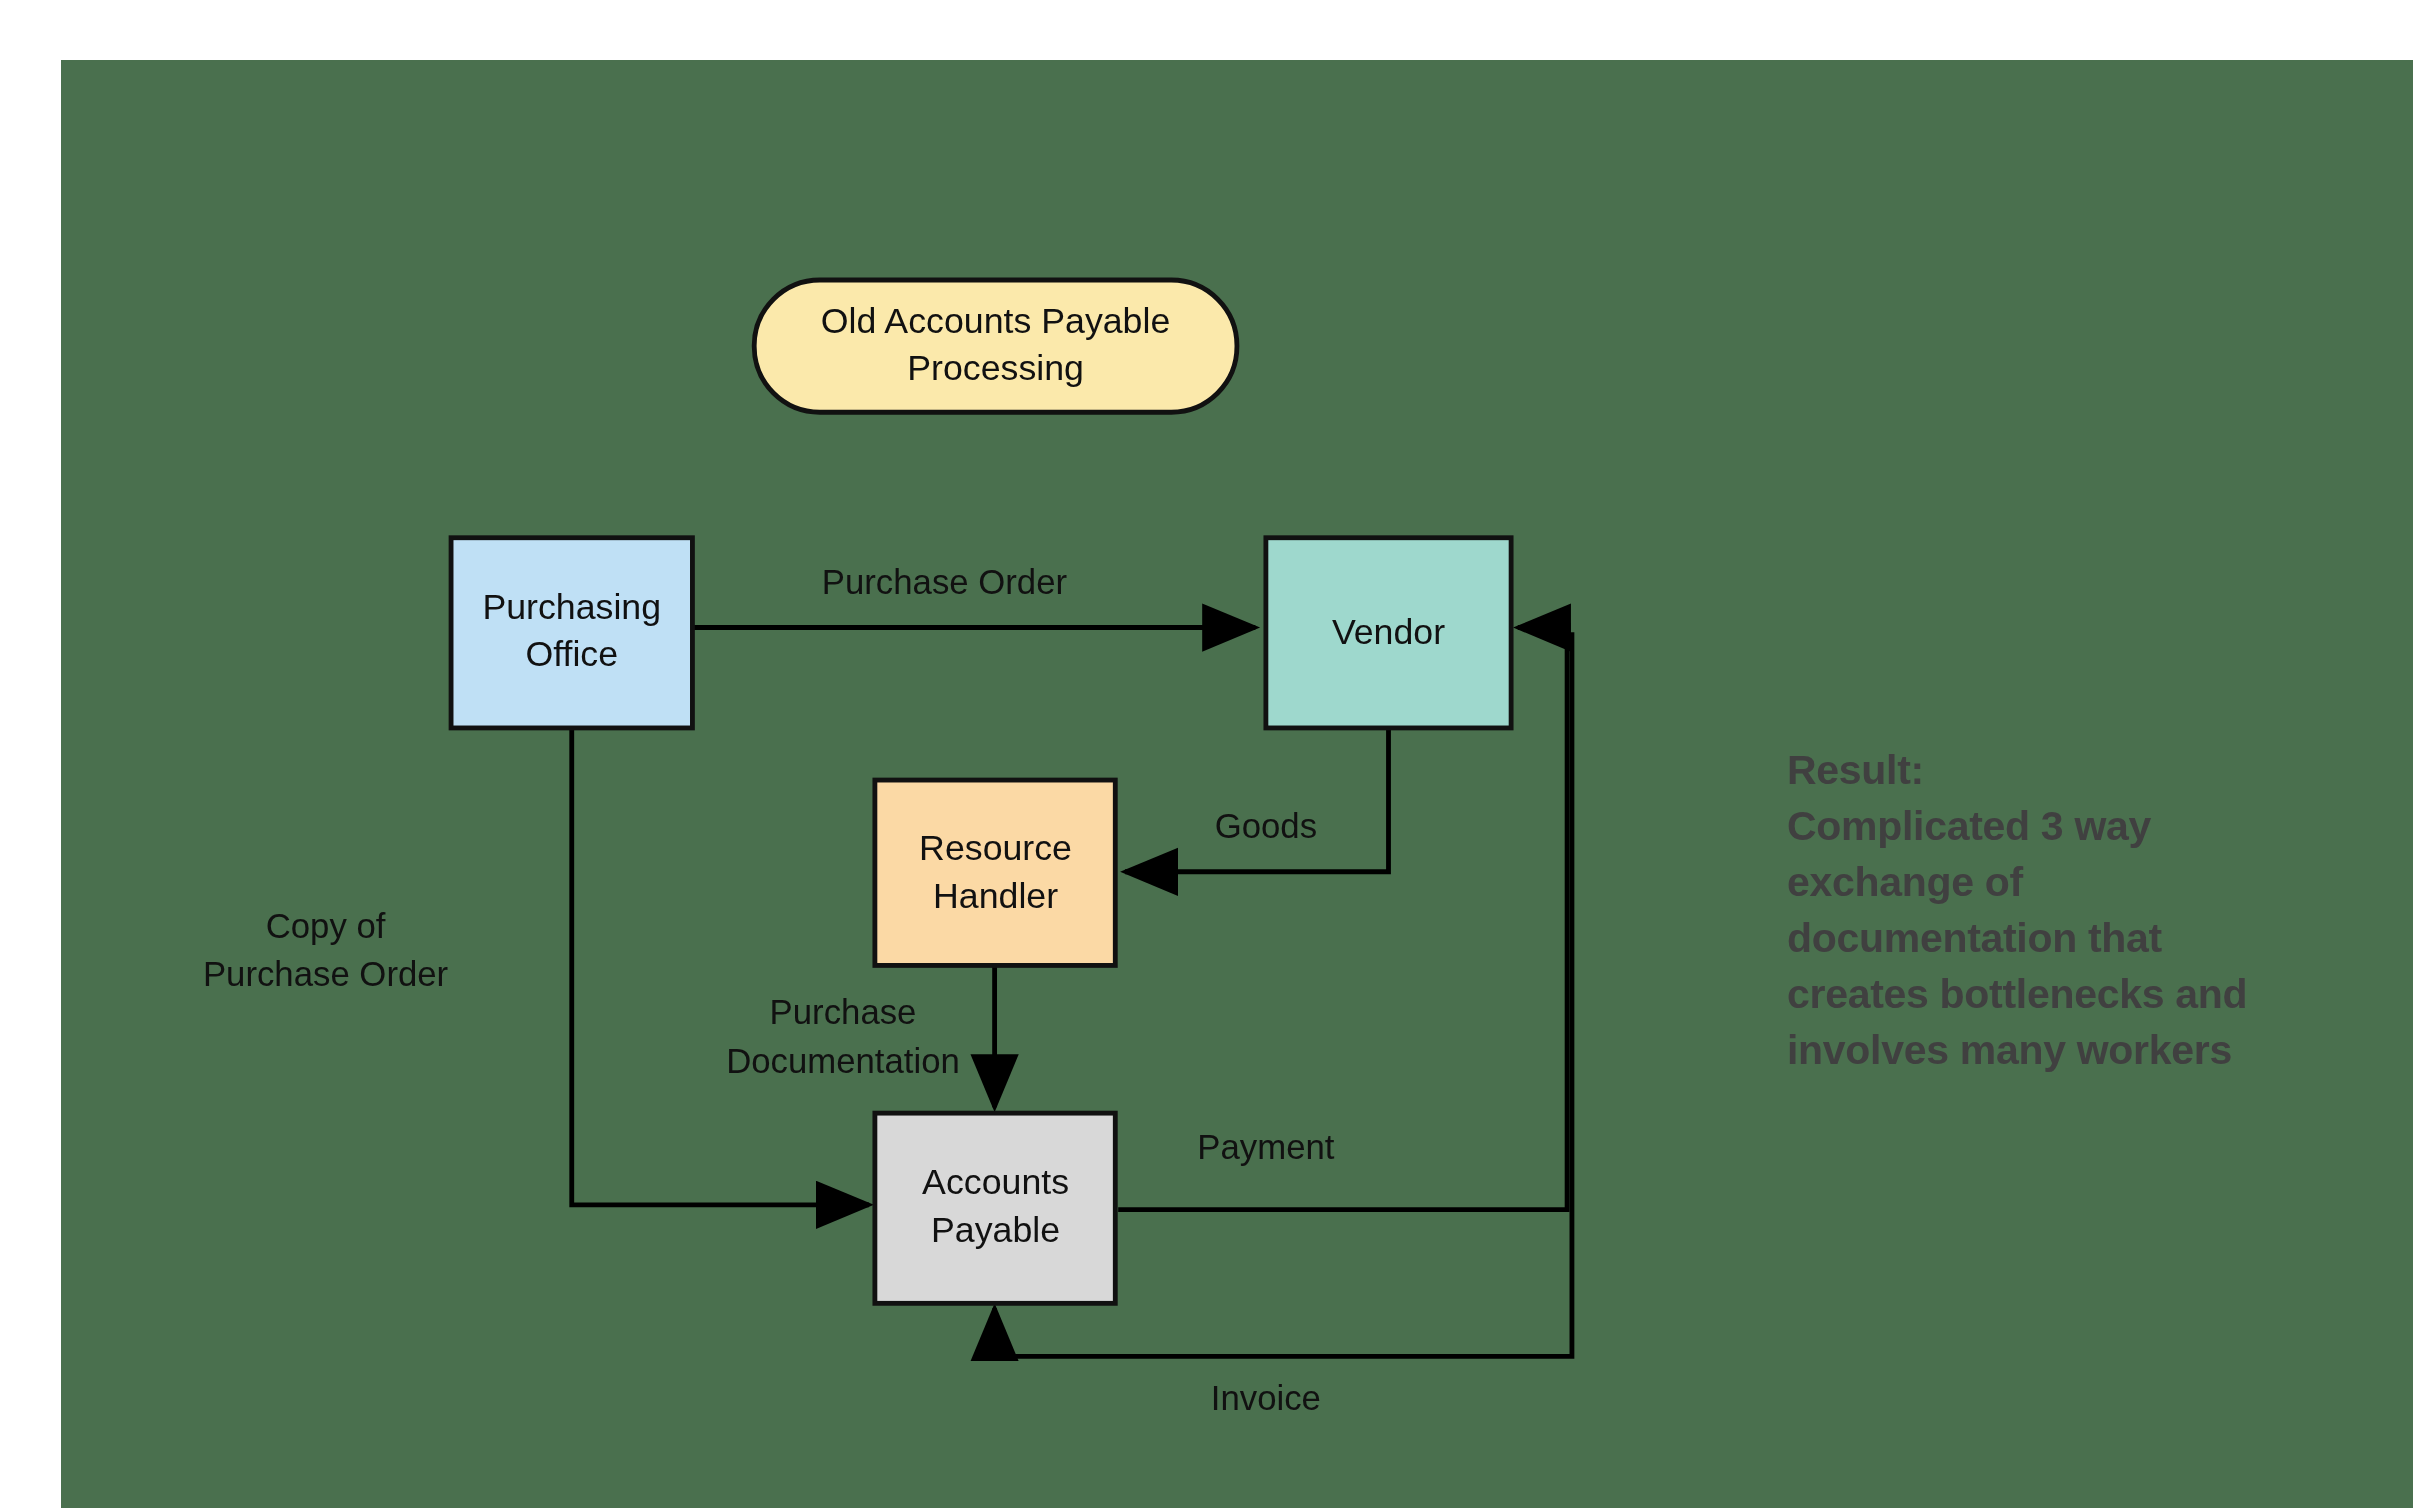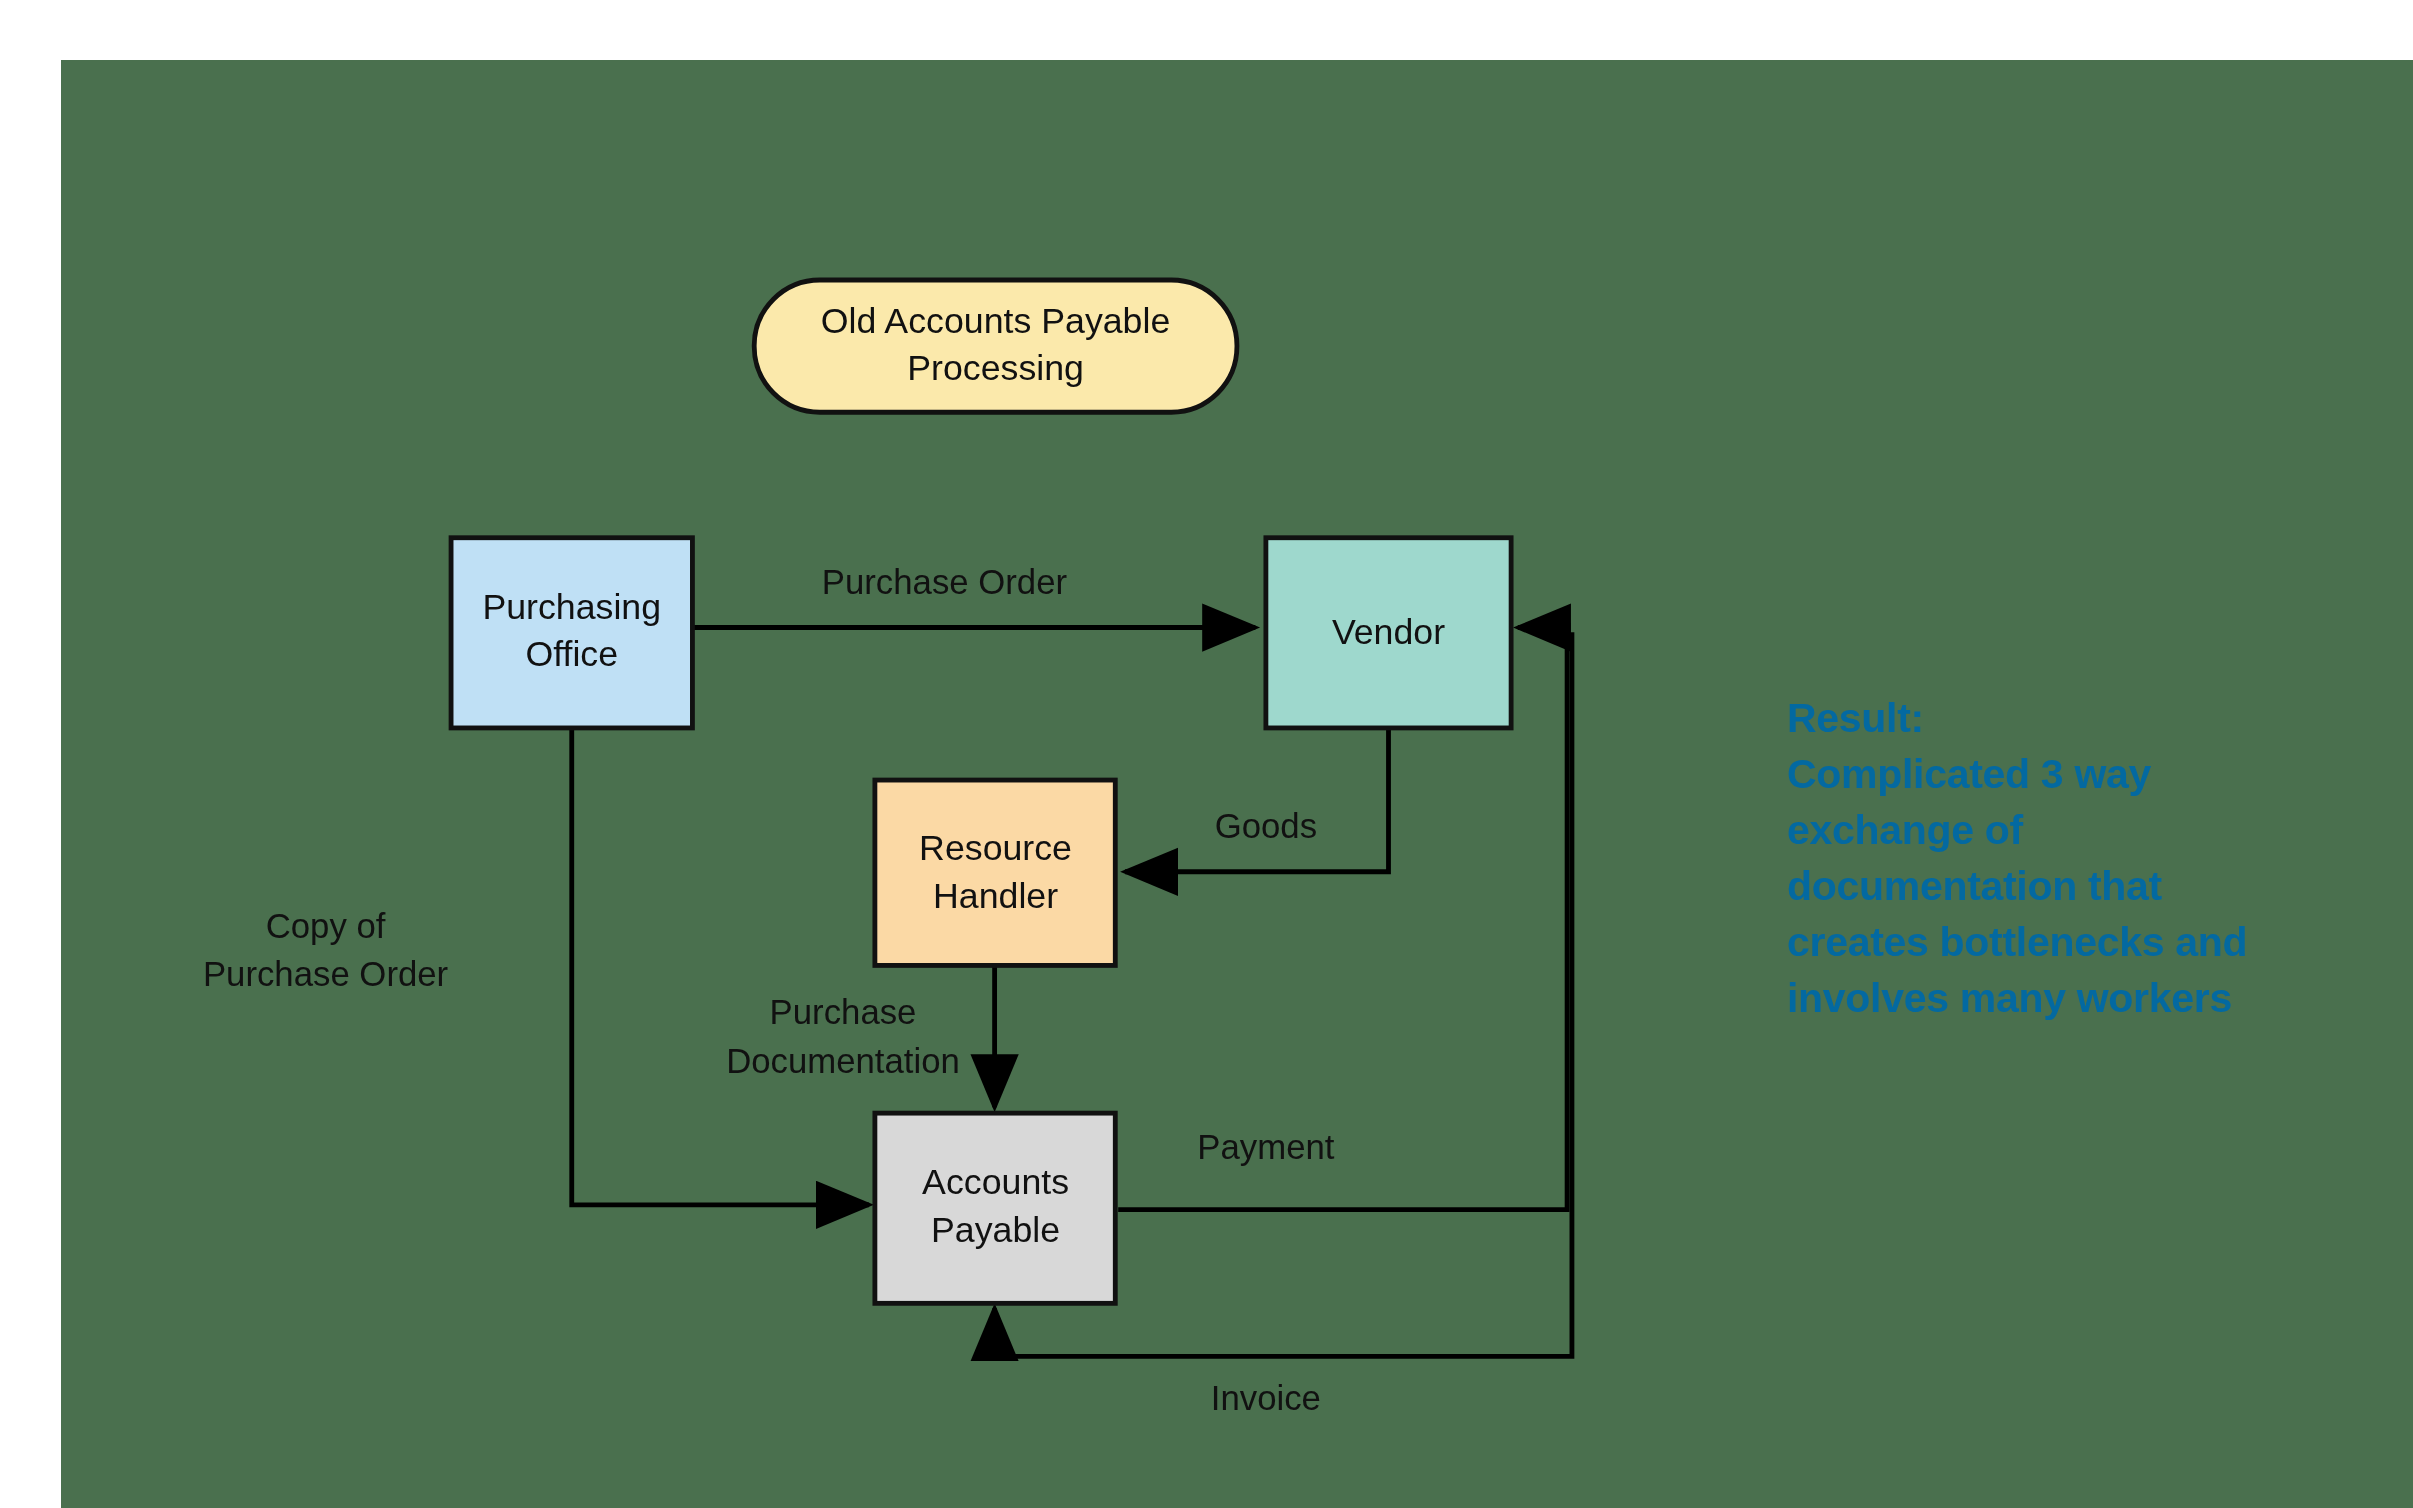--- a/index.html
+++ b/index.html
@@ -33,27 +33,27 @@
   .node-label,
   .edge-label {
     font-family: "Liberation Sans", sans-serif;
     fill: #111111;
   }
   .node-label { font-size: 37px; }
   .edge-label { font-size: 36px; }
   .result-text {
     position: absolute;
     left: 1787px;
-    top: 690px;
+    top: 742px;
     width: 579px;
     font-family: "Liberation Sans", sans-serif;
     font-weight: bold;
     font-size: 41px;
     line-height: 56px;
-    color: #0369a1;
+    color: #404040;
     letter-spacing: -0.3px;
     white-space: pre-line;
   }
 </style>
 </head>
 <body>
 
 <div id="page">
   <div id="canvas"></div>
 

